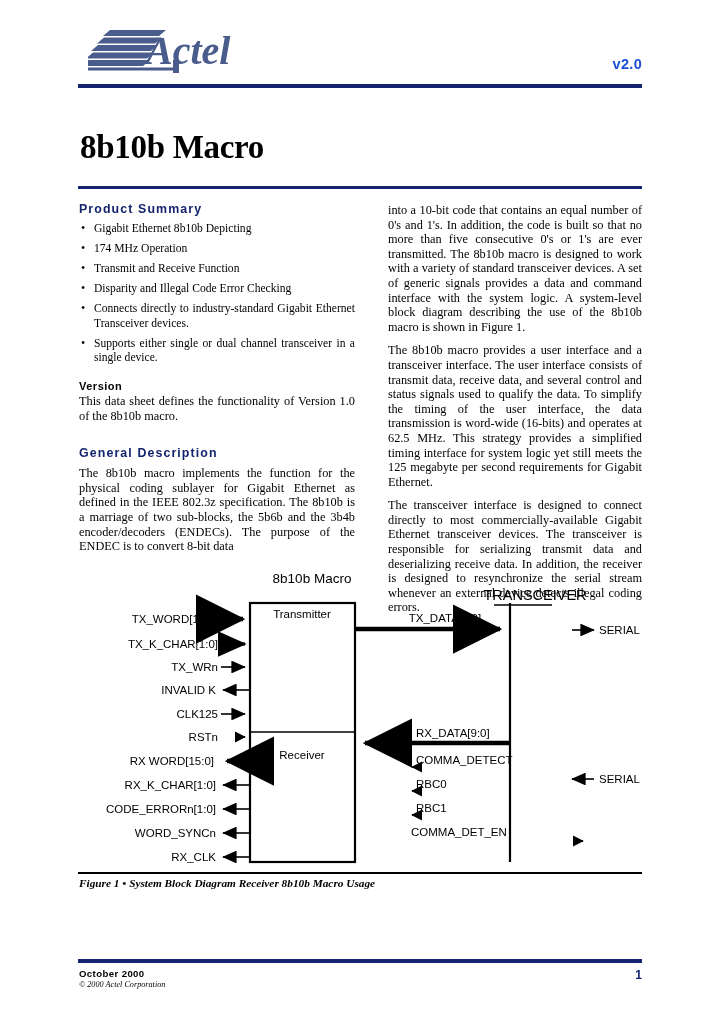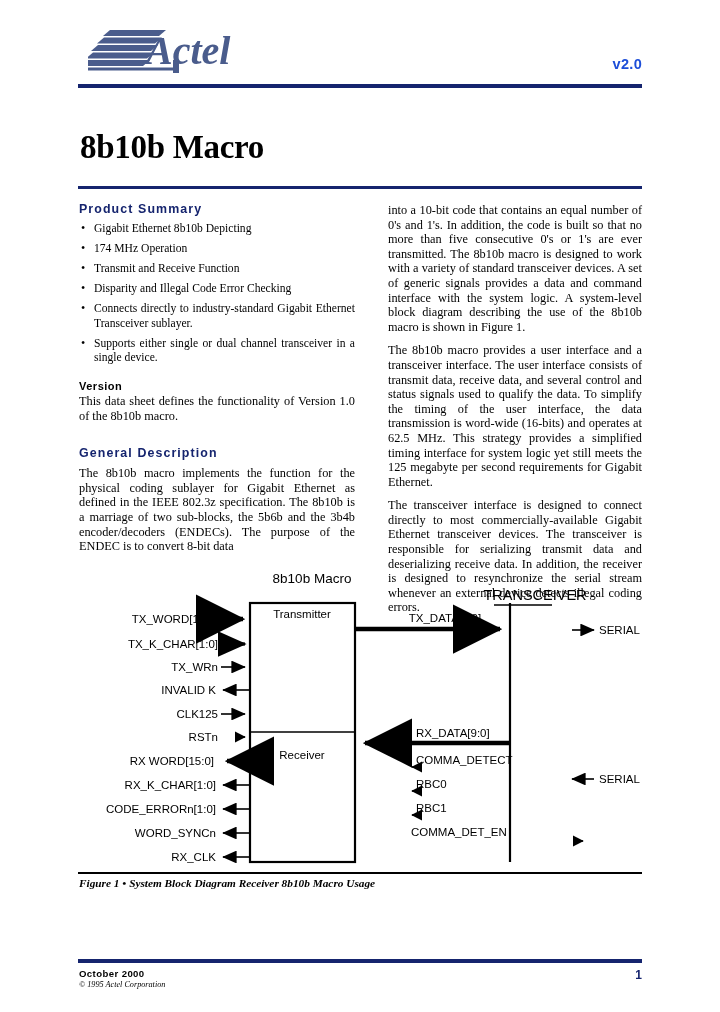--- a/index.html
+++ b/index.html
@@ -201,21 +201,21 @@
 <div id="doc-title">8b10b Macro</div>
 <div id="title-rule" class="rule-navy"></div>
 
 <div id="col-left">
   <h2 class="sec-blue">Product Summary</h2>
   <ul class="bullets">
     <li>Gigabit Ethernet 8b10b Depicting</li>
     <li>174 MHz Operation</li>
     <li>Transmit and Receive Function</li>
     <li>Disparity and Illegal Code Error Checking</li>
-    <li>Connects directly to industry-standard Gigabit Ethernet Transceiver sublayer.</li>
+    <li>Connects directly to industry-standard Gigabit Ethernet Transceiver devices.</li>
     <li>Supports either single or dual channel transceiver in a single device.</li>
   </ul>
   <div class="gap-version"></div>
   <h3 class="sec-black">Version</h3>
   <p class="body">This data sheet defines the functionality of Version 1.0 of the 8b10b macro.</p>
   <div class="gap-gendesc"></div>
   <h2 class="sec-blue">General Description</h2>
   <p class="body last">The 8b10b macro implements the function for the physical coding sublayer for Gigabit Ethernet as defined in the IEEE 802.3z specification. The 8b10b is a marriage of two sub-blocks, the 5b6b and the 3b4b encoder/decoders (ENDECs). The purpose of the ENDEC is to convert 8-bit data</p>
 </div>
 
@@ -317,15 +317,15 @@
 <div id="fig-rule"></div>
 <div id="fig-caption">
   <span>Figure 1</span>
   <span>•</span>
   <span class="cap-text">System Block Diagram Receiver 8b10b Macro Usage</span>
 </div>
 
 <div id="footer-rule" class="rule-navy"></div>
 <div id="footer">
   <div id="footer-date">October 2000</div>
-  <div id="footer-copy">© 1995 Actel Corporation</div>
+  <div id="footer-copy">© 2000 Actel Corporation</div>
   <div id="footer-page">1</div>
 </div>
 
 </body></html>

